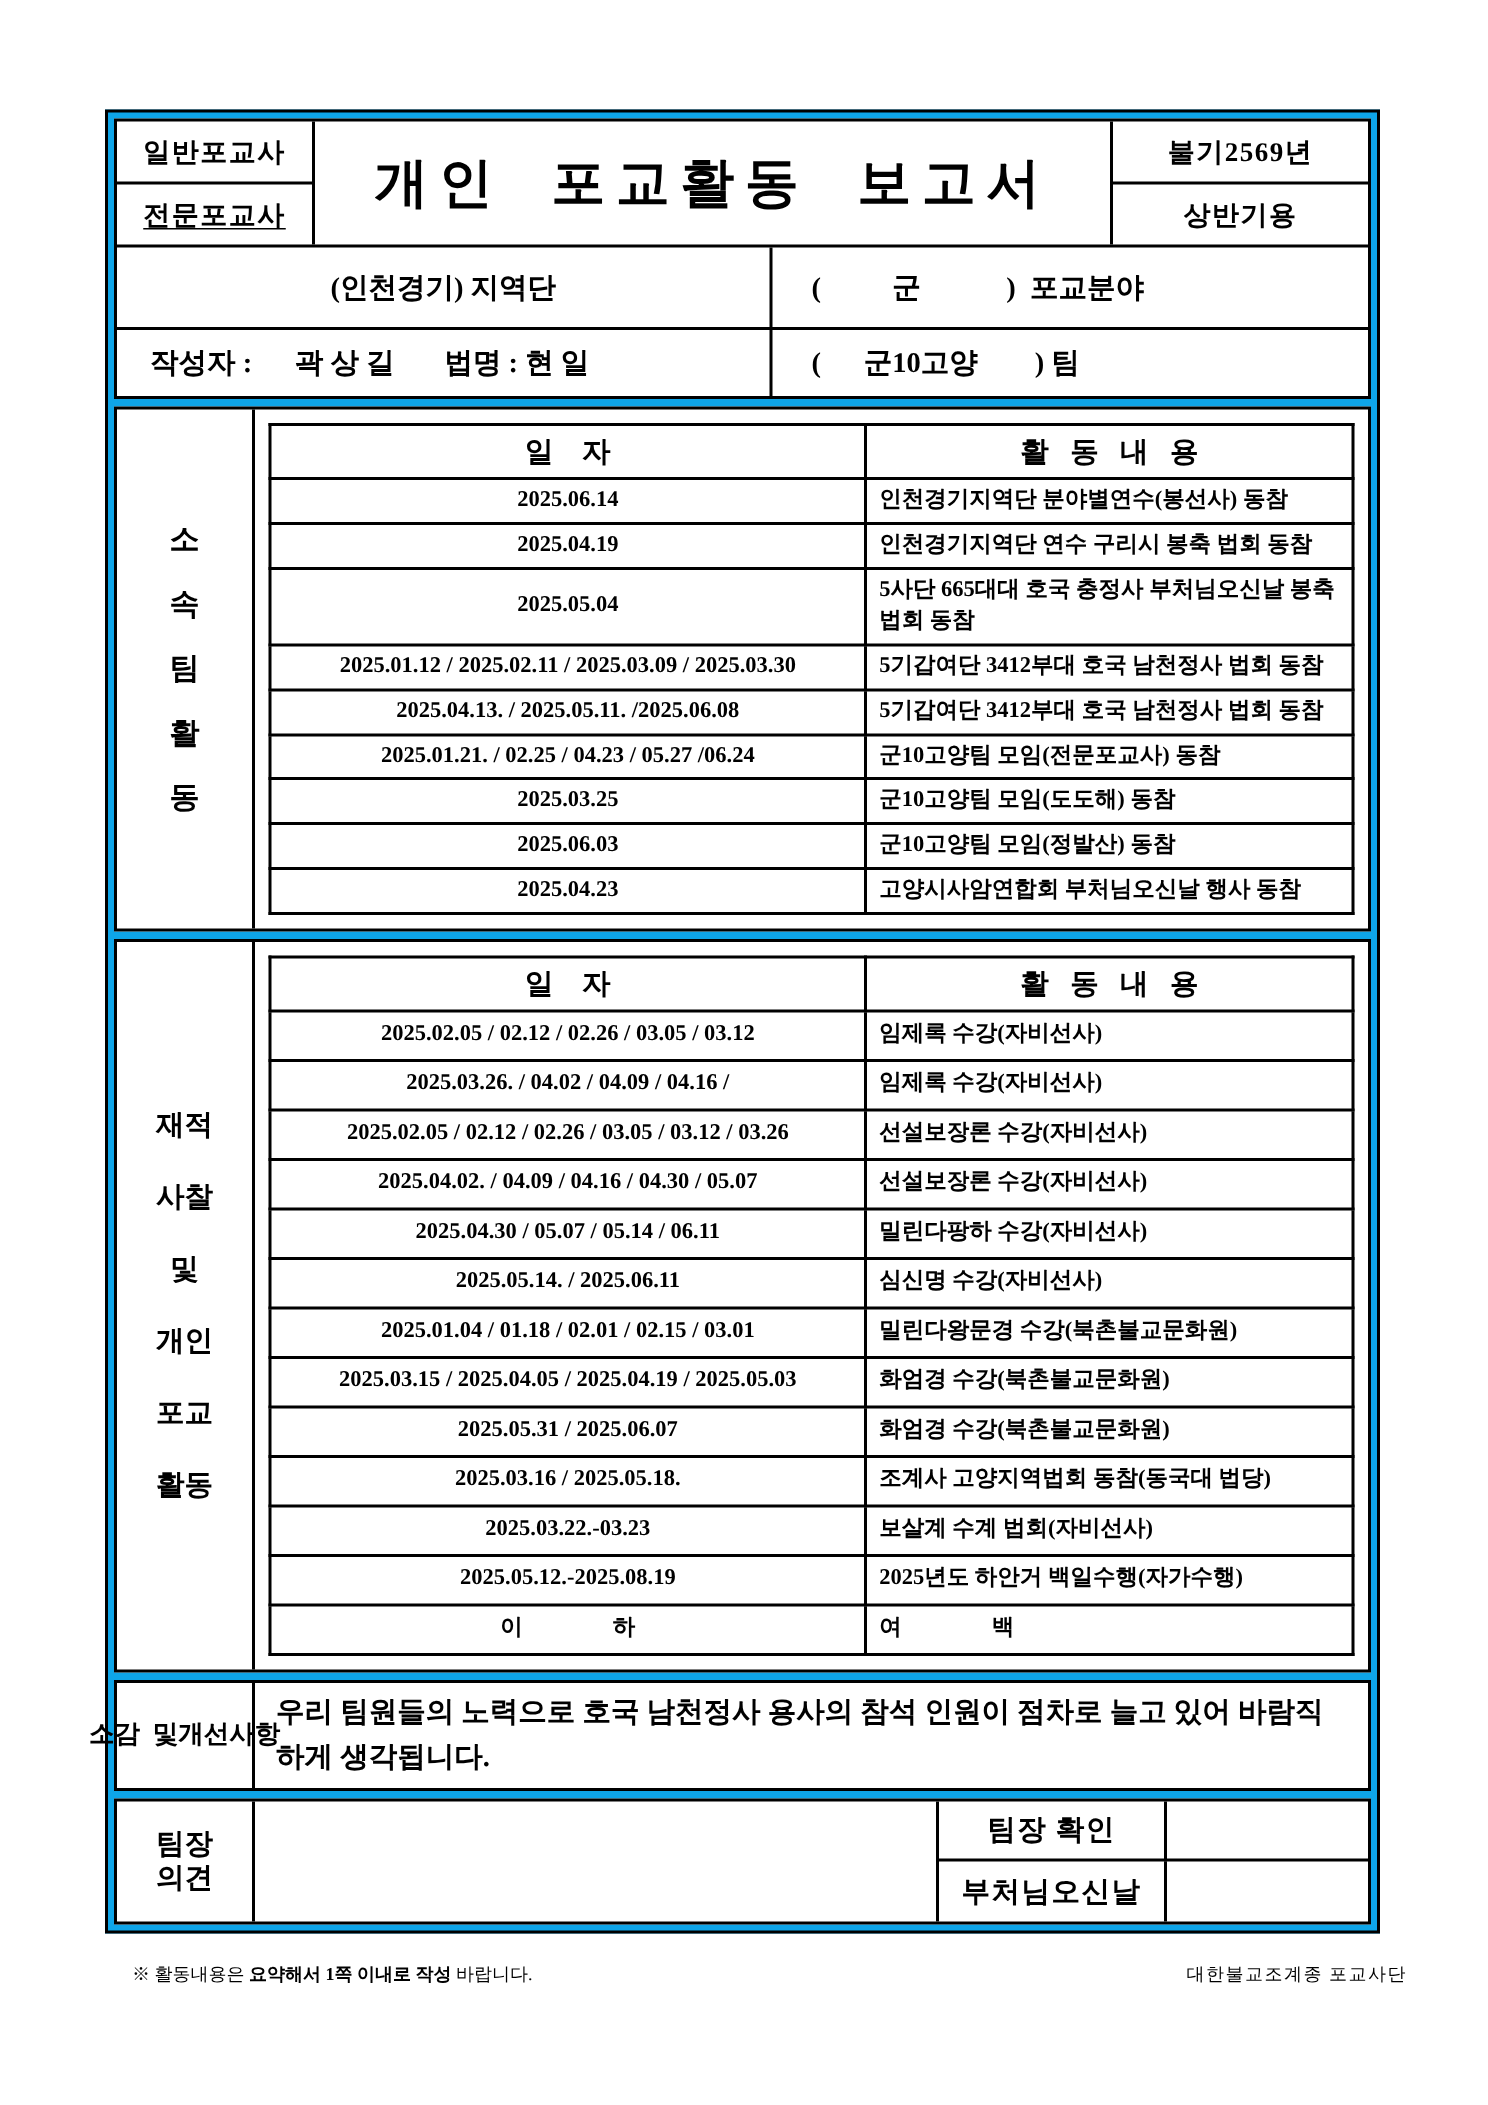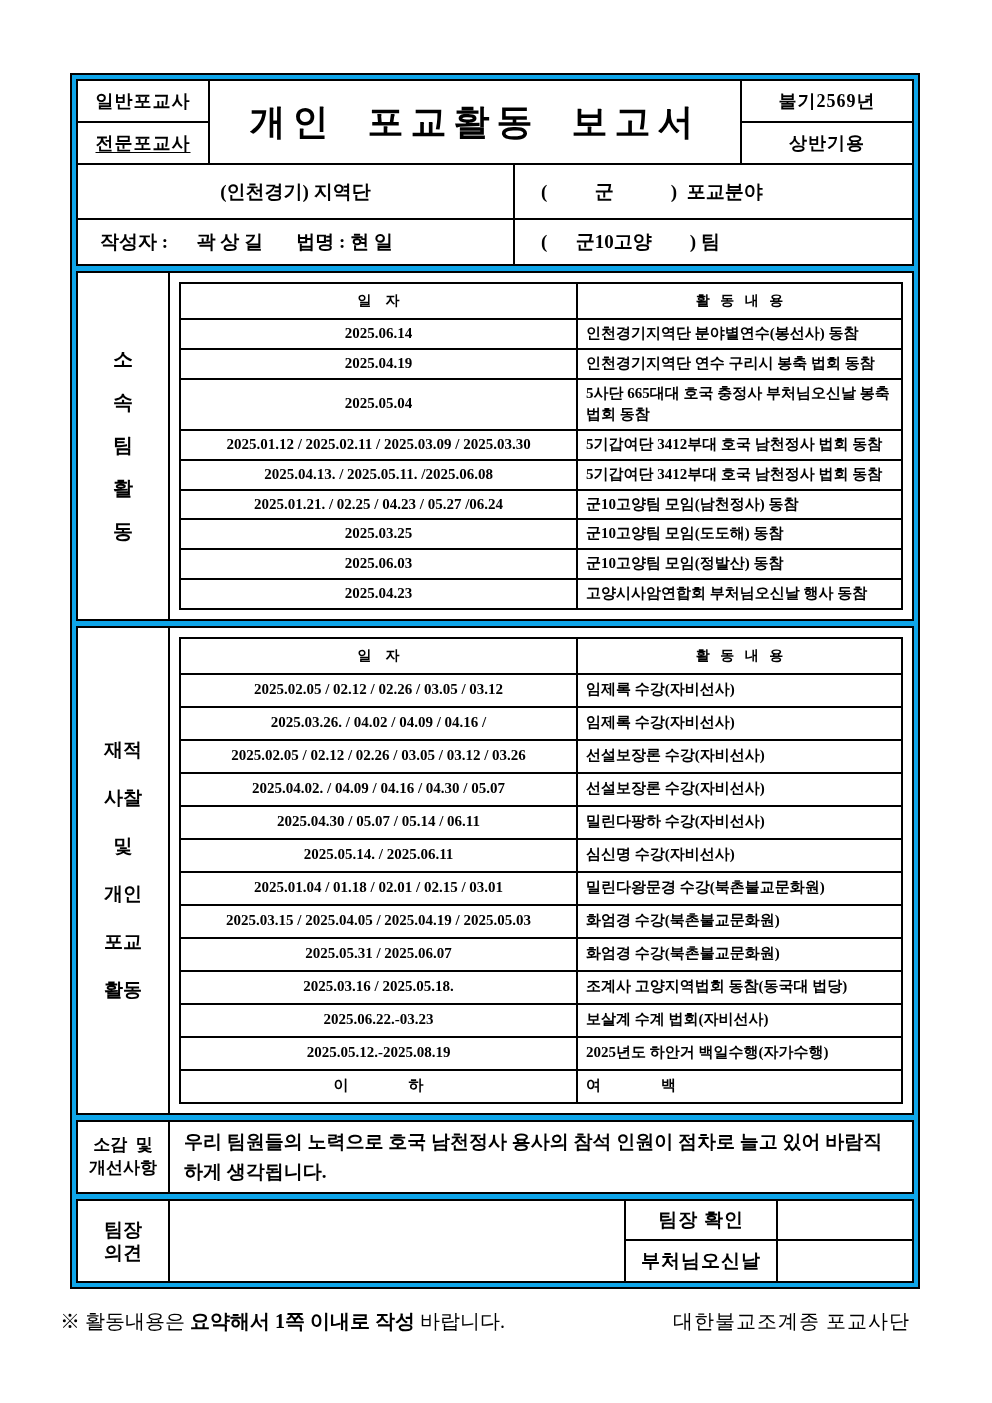--- a/index.html
+++ b/index.html
@@ -37,53 +37,53 @@
 
   
   .section { display:flex; }
   .side-label { width:92px; border-right:2px solid #000; display:flex; flex-direction:column;
                 align-items:center; justify-content:center; box-sizing:border-box; }
   .side-label.chars { gap:16px; font-size:20px; }
   .side-label.lines { gap:22px; font-size:19px; }
   .inner { flex:1; padding:9px; }
   table.act { width:100%; border-collapse:collapse; table-layout:fixed; }
   .act th, .act td { border:2px solid #000; box-sizing:border-box; }
-  .act th { height:36px; font-size:14px; white-space:pre; text-align:center; }
+  .act th { height:36px; font-size:19px; white-space:pre; text-align:center; }
   .act col.cd { width:55%; }
   .act td { font-size:15px; padding:3px 8px; white-space:pre-wrap; line-height:1.45; }
   .act td.d { text-align:center; }
   .act td.a { text-align:left; }
   .s1 tr.r { height:22px; }
   .s2 tr.r { height:33px;margin-top:44px; }
 
   
   .remarks { display:flex; min-height:68px; }
-  .side-sm { width:92px; border-right:2px solid #000; display:flex; flex-direction:column;
+  .side-sm { width:92px; border-right:2px solid #000; display:flex; flex-direction:row;
              align-items:center; justify-content:center; font-size:17px; line-height:1.35;
              white-space:pre; box-sizing:border-box; }
   .remarks-text { flex:1; padding:5px 14px; font-size:19px; line-height:1.6;
                   display:flex; align-items:center; }
 
   
   .opinion { display:flex; height:84px; }
   .op-label { width:92px; border-right:2px solid #000; display:flex; flex-direction:column;
               align-items:center; justify-content:center; font-size:19px; line-height:1.25;
               box-sizing:border-box; }
   .op-space { flex:1; }
   .op-grid { width:288px; border-left:2px solid #000; display:grid;
              grid-template-columns:152px 136px; grid-auto-rows:1fr; box-sizing:border-box; }
   .op-grid > div { display:flex; align-items:center; justify-content:center; box-sizing:border-box; }
   .op-grid .bb { border-bottom:2px solid #000; }
   .op-grid .br { border-right:2px solid #000; }
   .confirm-label { font-size:19px; letter-spacing:1px; }
 
   
-  .footer { position:absolute; left:60px; top:1308px; width:850px;
+  .footer { position:absolute; left:88px; top:1308px; width:850px;
             display:flex; justify-content:space-between; align-items:baseline;
-            font-size:20px; }
+            font-size:12px; }
   .footer .plain { font-weight:normal; }
   .footer .strong { font-weight:bold; }
   .footer-org { font-weight:normal; letter-spacing:1px; }
 </style>
 </head>
 <body>
 
 <div class="frame">
 
   <div class="box">
@@ -151,21 +151,21 @@
               <td class="a">5기갑여단 3412부대 호국 남천정사 법회 동참</td>
             </tr>
 
             <tr class="r">
               <td class="d">2025.04.13. / 2025.05.11. /2025.06.08</td>
               <td class="a">5기갑여단 3412부대 호국 남천정사 법회 동참</td>
             </tr>
 
             <tr class="r">
               <td class="d">2025.01.21. / 02.25 / 04.23 / 05.27 /06.24</td>
-              <td class="a">군10고양팀 모임(남천정사) 동참</td>
+              <td class="a">군10고양팀 모임(전문포교사) 동참</td>
             </tr>
 
             <tr class="r">
               <td class="d">2025.03.25</td>
               <td class="a">군10고양팀 모임(도도해) 동참</td>
             </tr>
 
             <tr class="r">
               <td class="d">2025.06.03</td>
               <td class="a">군10고양팀 모임(정발산) 동참</td>
@@ -248,21 +248,21 @@
               <td class="d">2025.05.31 / 2025.06.07</td>
               <td class="a">화엄경 수강(북촌불교문화원)</td>
             </tr>
 
             <tr class="r">
               <td class="d">2025.03.16 / 2025.05.18.</td>
               <td class="a">조계사 고양지역법회 동참(동국대 법당)</td>
             </tr>
 
             <tr class="r">
-              <td class="d">2025.06.22.-03.23</td>
+              <td class="d">2025.03.22.-03.23</td>
               <td class="a">보살계 수계 법회(자비선사)</td>
             </tr>
 
             <tr class="r">
               <td class="d">2025.05.12.-2025.08.19</td>
               <td class="a">2025년도 하안거 백일수행(자가수행)</td>
             </tr>
 
             <tr class="r">
               <td class="d">이                하</td>

